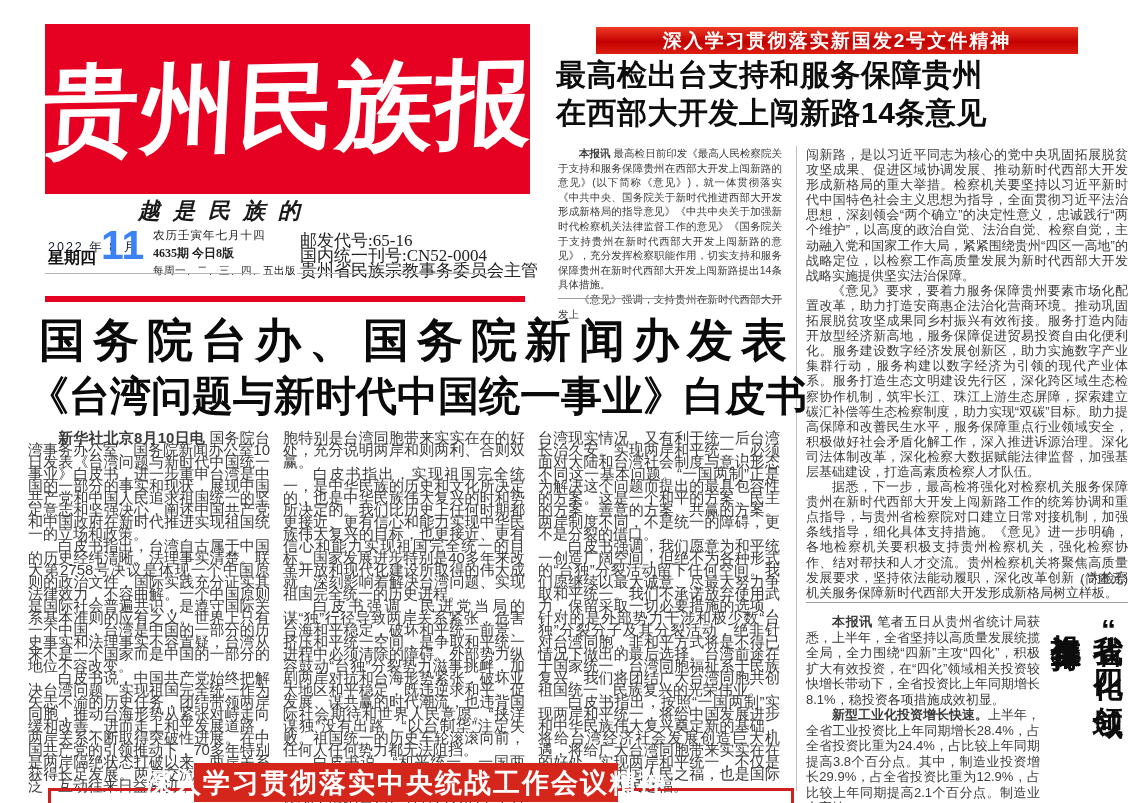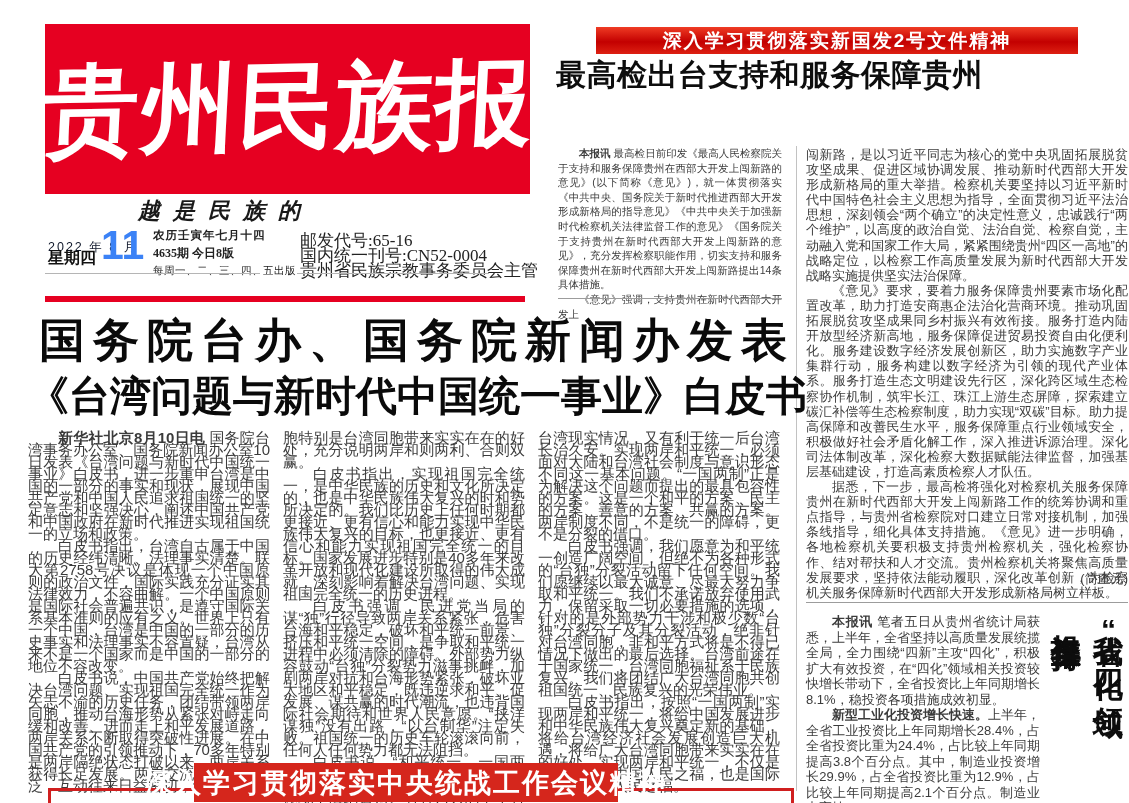--- a/index.html
+++ b/index.html
@@ -11,21 +11,21 @@
   .mast-title{color:#ffffff;font-family:"Liberation Serif",serif;font-weight:bold;
         font-size:96px;letter-spacing:2px;transform:skewX(-4deg) rotate(-1deg);white-space:nowrap;}
   .slogan{position:absolute;left:138px;top:196px;width:528px;display:flex;justify-content:space-between;
         font-family:"Liberation Serif",serif;font-style:italic;font-weight:bold;font-size:22px;
         letter-spacing:13px;color:#1a1a1a;white-space:nowrap;}
   .date1{position:absolute;left:48px;top:239px;font-size:12.5px;letter-spacing:2px;color:#0f172a;}
   .weekday{position:absolute;left:48px;top:248px;font-size:16px;font-weight:bold;color:#111;}
   .daynum{position:absolute;left:101px;top:222px;font-size:41px;font-weight:bold;color:#3b82f6;
         font-family:"Liberation Sans",sans-serif;}
   .meta-mid{position:absolute;left:153px;top:228px;font-family:"Liberation Serif",serif;color:#222;}
-  .meta-mid .l1{font-size:11.5px;letter-spacing:1px;font-weight:bold;}
+  .meta-mid .l1{font-size:11.5px;letter-spacing:1px;}
   .meta-mid .l2{font-size:12px;font-weight:bold;margin-top:2px;}
   .meta-mid .l3{font-size:10.5px;margin-top:2px;letter-spacing:0.5px;}
   .meta-right{position:absolute;left:300px;top:233px;font-family:"Liberation Serif",serif;
         font-size:17px;line-height:15px;color:#222;}
   .hline{position:absolute;height:1px;background:#b5b5b5;}
   .redrule{position:absolute;left:45px;top:296px;width:480px;height:6px;background:#e60021;}
   
   .eyebrow{position:absolute;left:596px;top:27px;width:482px;height:27px;
         background:linear-gradient(180deg,#ef3b24 0%,#c30000 55%,#dd2012 100%);
         color:#ffffff;font-weight:bold;font-size:19px;letter-spacing:2px;
@@ -87,20 +87,21 @@
     <div>国内统一刊号:CN52-0004</div>
     <div>贵州省民族宗教事务委员会主管</div>
   </div>
   <div class="hline" style="left:45px;top:273px;width:215px;"></div>
   <div class="hline" style="left:297px;top:273px;width:192px;"></div>
   <div class="redrule"></div>
 
   <div class="eyebrow">深入学习贯彻落实新国发2号文件精神</div>
   <div class="tr-headline">
     <div>最高检出台支持和服务保障贵州</div>
+    <div>在西部大开发上闯新路14条意见</div>
   </div>
   <div class="colA">
       <p class="para ind"><b>本报讯 </b>最高检日前印发《最高人民检察院关于支持和服务保障贵州在西部大开发上闯新路的意见》(以下简称《意见》)，就一体贯彻落实《中共中央、国务院关于新时代推进西部大开发形成新格局的指导意见》《中共中央关于加强新时代检察机关法律监督工作的意见》《国务院关于支持贵州在新时代西部大开发上闯新路的意见》，充分发挥检察职能作用，切实支持和服务保障贵州在新时代西部大开发上闯新路提出14条具体措施。</p>
       <p class="para ind">《意见》强调，支持贵州在新时代西部大开发上</p>
     </div>
   <div class="sepA"></div>
   <div class="colB">
       <p class="para">闯新路，是以习近平同志为核心的党中央巩固拓展脱贫攻坚成果、促进区域协调发展、推动新时代西部大开发形成新格局的重大举措。检察机关要坚持以习近平新时代中国特色社会主义思想为指导，全面贯彻习近平法治思想，深刻领会“两个确立”的决定性意义，忠诚践行“两个维护”，以高度的政治自觉、法治自觉、检察自觉，主动融入党和国家工作大局，紧紧围绕贵州“四区一高地”的战略定位，以检察工作高质量发展为新时代西部大开发战略实施提供坚实法治保障。</p>
       <p class="para ind">《意见》要求，要着力服务保障贵州要素市场化配置改革，助力打造安商惠企法治化营商环境。推动巩固拓展脱贫攻坚成果同乡村振兴有效衔接。服务打造内陆开放型经济新高地，服务保障促进贸易投资自由化便利化。服务建设数字经济发展创新区，助力实施数字产业集群行动，服务构建以数字经济为引领的现代产业体系。服务打造生态文明建设先行区，深化跨区域生态检察协作机制，筑牢长江、珠江上游生态屏障，探索建立碳汇补偿等生态检察制度，助力实现“双碳”目标。助力提高保障和改善民生水平，服务保障重点行业领域安全，积极做好社会矛盾化解工作，深入推进诉源治理。深化司法体制改革，深化检察大数据赋能法律监督，加强基层基础建设，打造高素质检察人才队伍。</p>
       <p class="para ind">据悉，下一步，最高检将强化对检察机关服务保障贵州在新时代西部大开发上闯新路工作的统筹协调和重点指导，与贵州省检察院对口建立日常对接机制，加强条线指导，细化具体支持措施。《意见》进一步明确，各地检察机关要积极支持贵州检察机关，强化检察协作、结对帮扶和人才交流。贵州检察机关将聚焦高质量发展要求，坚持依法能动履职，深化改革创新，为检察机关服务保障新时代西部大开发形成新格局树立样板。</p>

